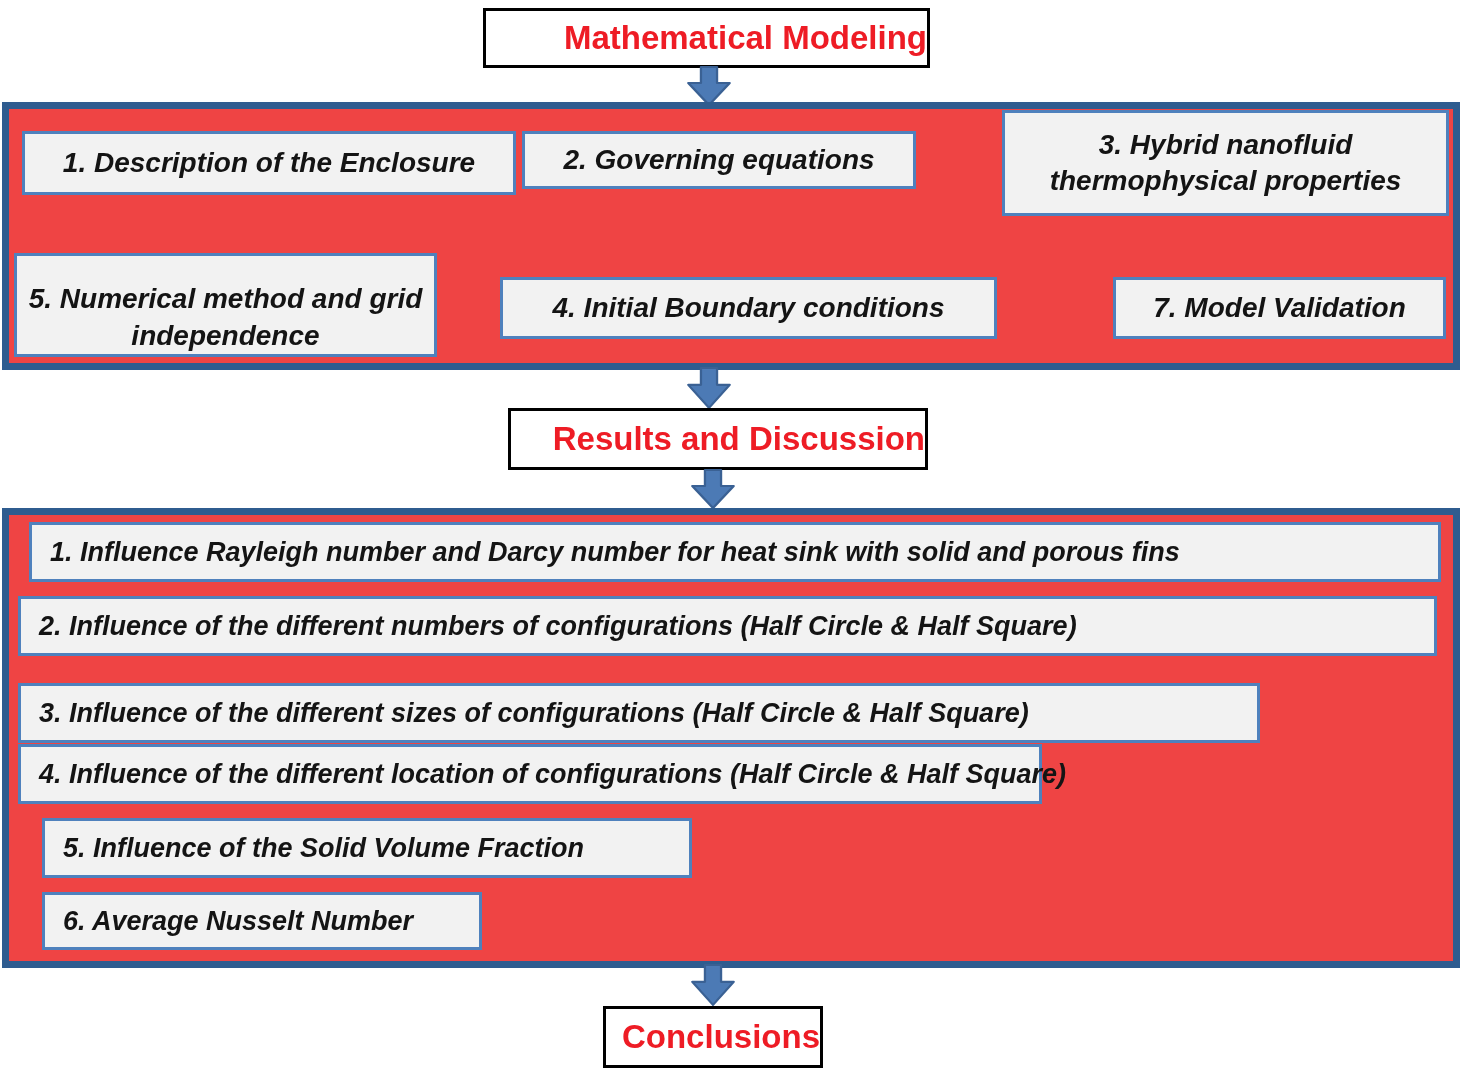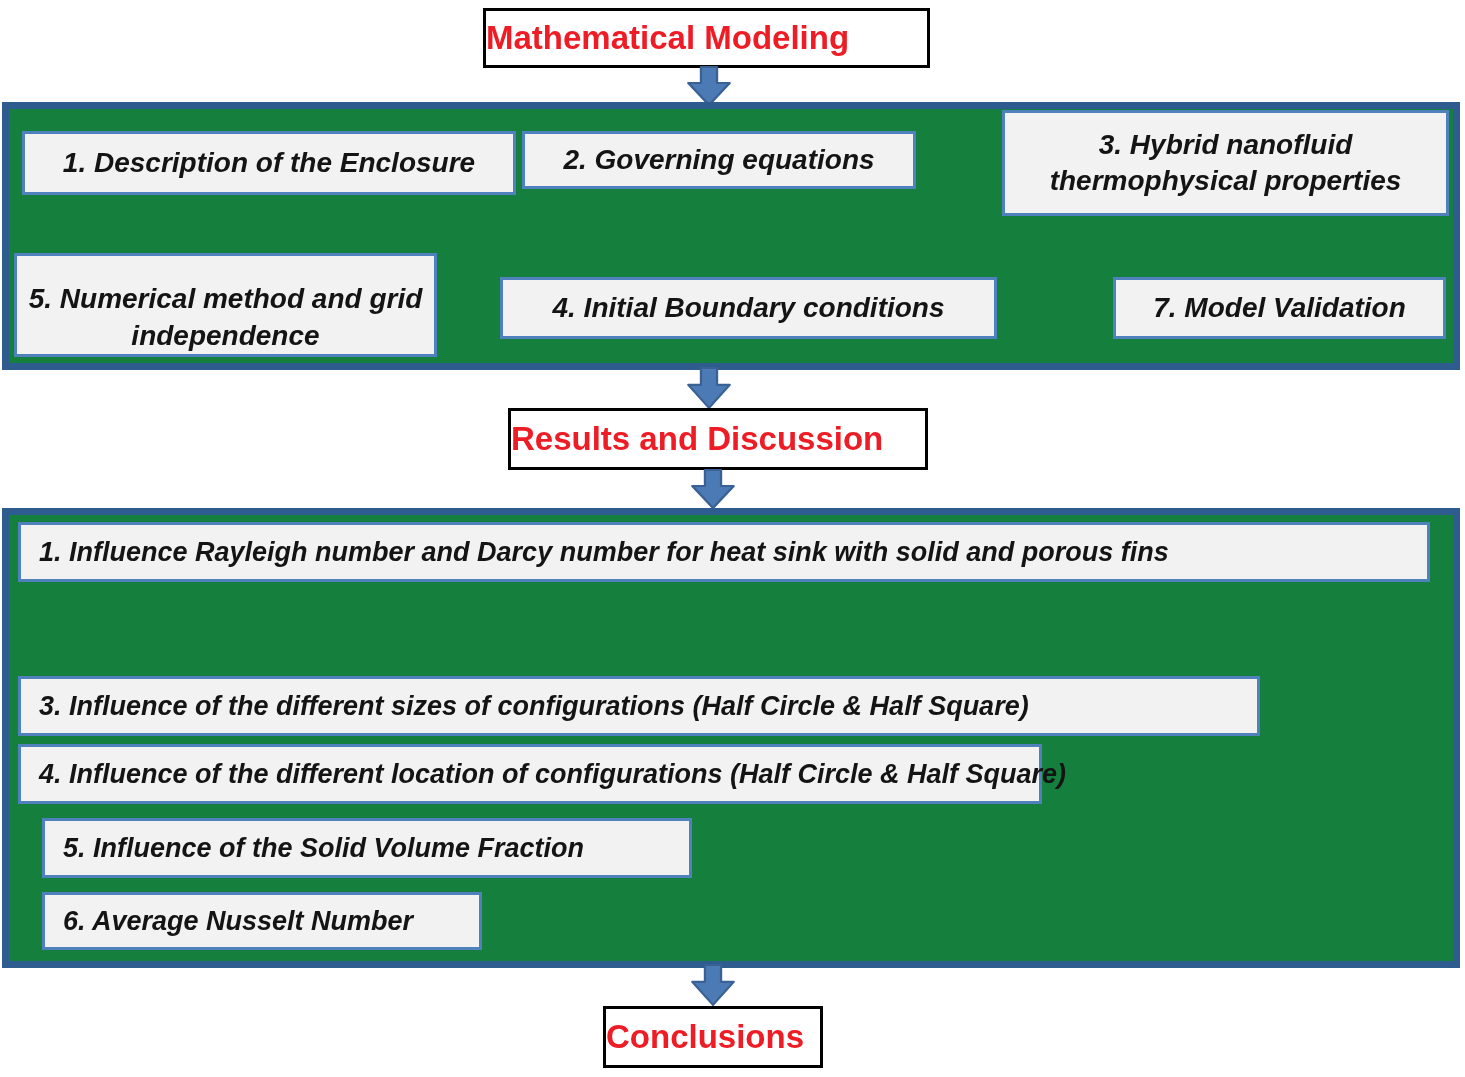--- a/index.html
+++ b/index.html
@@ -2,29 +2,29 @@
 <html><head>
 <meta charset="utf-8">
 <style>
   html,body { margin:0; padding:0; background:#ffffff; }
   .stage {
     position:relative; width:1465px; height:1077px; background:#ffffff;
     font-family:"Liberation Sans", sans-serif; overflow:hidden;
   }
   .red-title-box {
     position:absolute; background:#ffffff; border:3px solid #000000;
-    display:flex; align-items:center; justify-content:flex-start;
+    display:flex; align-items:center; justify-content:flex-end;
     box-sizing:border-box;
   }
   .red-title-box span {
     color:#ee1c25; font-weight:bold; font-size:33px; letter-spacing:0px;
     white-space:nowrap;
   }
   .container {
-    position:absolute; box-sizing:border-box; background:#15803d;
+    position:absolute; box-sizing:border-box; background:#ef4444;
     border:7px solid #2f5c8f;
   }
   .sub-box {
     position:absolute; box-sizing:border-box;
     background:#f2f2f2; border:3px solid #4f81bd;
     color:#141414; font-style:italic; font-weight:bold;
     display:flex; align-items:center; justify-content:center;
     text-align:center; font-size:28px; line-height:1.3;
     padding:0 10px;
   }
@@ -92,26 +92,29 @@
   </div>
 
   <div class="arrow" style="left:690px; top:469px; height:40px;">
     <svg viewBox="0 0 40 40" preserveAspectRatio="none">
       <path d="M13 1 L27 1 L27 17 L38 17 L20 39 L2 17 L13 17 Z" fill="#4c7ab5" stroke="#3a6194" stroke-width="2" stroke-linejoin="round"></path>
     </svg>
   </div>
 
   <div class="container" style="left:2px; top:508px; width:1458px; height:460px;">
 
-    <div class="list-item" style="left:9px; top:7px; width:1412px;">
+    <div class="list-item" style="left:20px; top:7px; width:1412px;">
       <span>1. Influence Rayleigh number and Darcy number for heat sink with solid and porous fins</span>
     </div>
 
+    <div class="list-item" style="left:9px; top:81px; width:1419px;">
+      <span>2. Influence of the different numbers of configurations (Half Circle &amp; Half Square)</span>
+    </div>
 
-    <div class="list-item" style="left:9px; top:161px; width:1242px;text-align:right;">
+    <div class="list-item" style="left:9px; top:168px; width:1242px;text-align:right;">
       <span>3. Influence of the different sizes of configurations (Half Circle &amp; Half Square)</span>
     </div>
 
     <div class="list-item" style="left:9px; top:229px; width:1024px;">
       <span>4. Influence of the different location of configurations (Half Circle &amp; Half Square)</span>
     </div>
 
     <div class="list-item" style="left:33px; top:303px; width:650px;">
       <span>5. Influence of the Solid Volume Fraction</span>
     </div>

